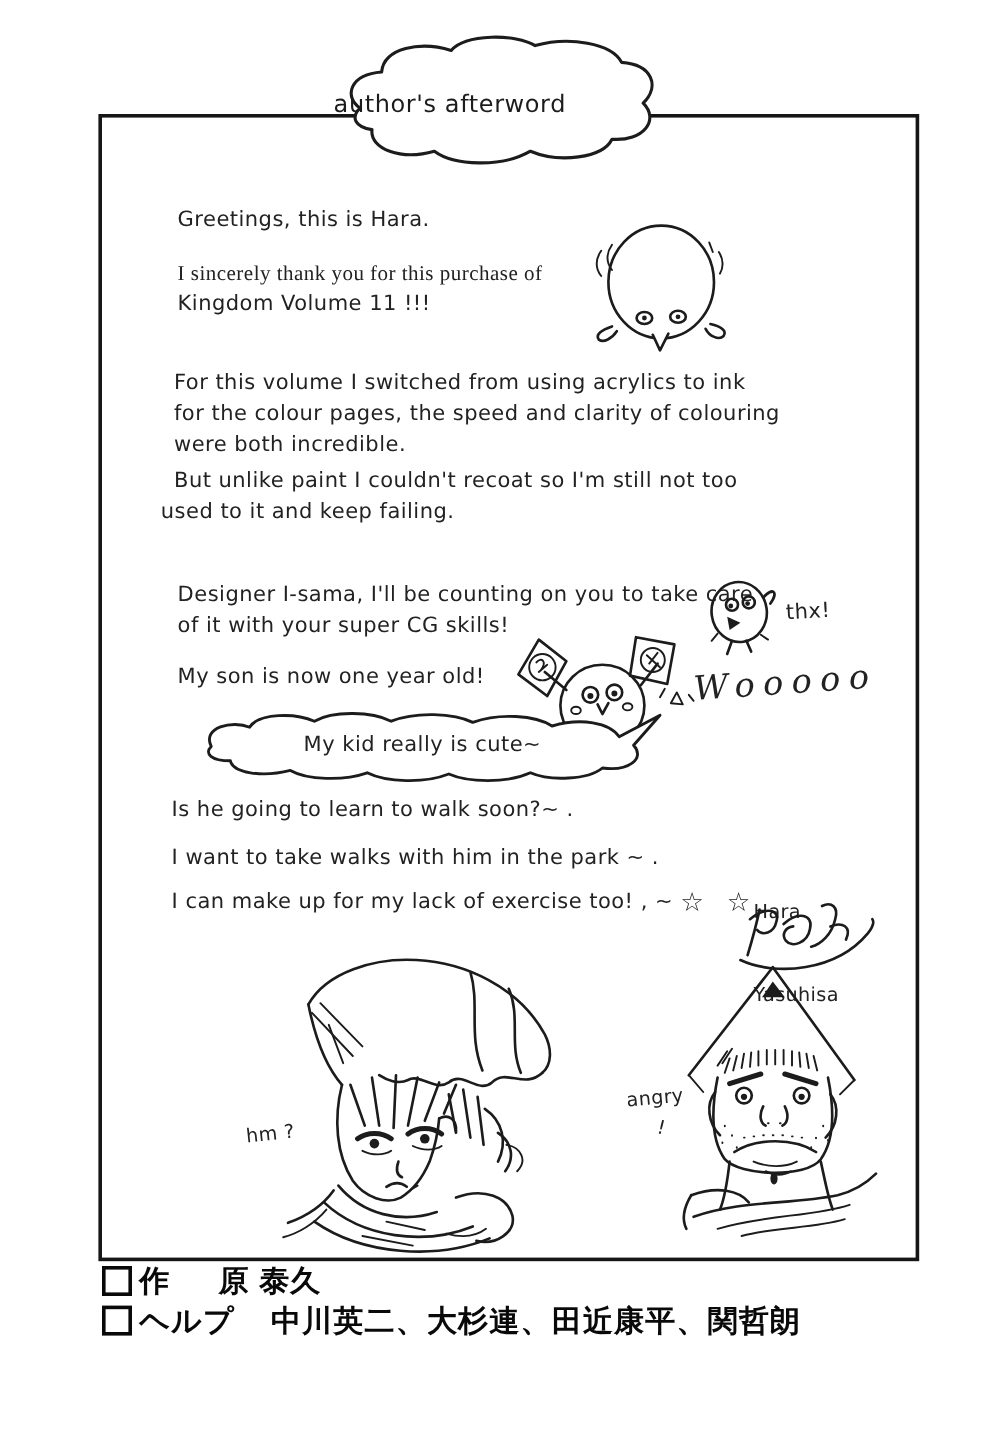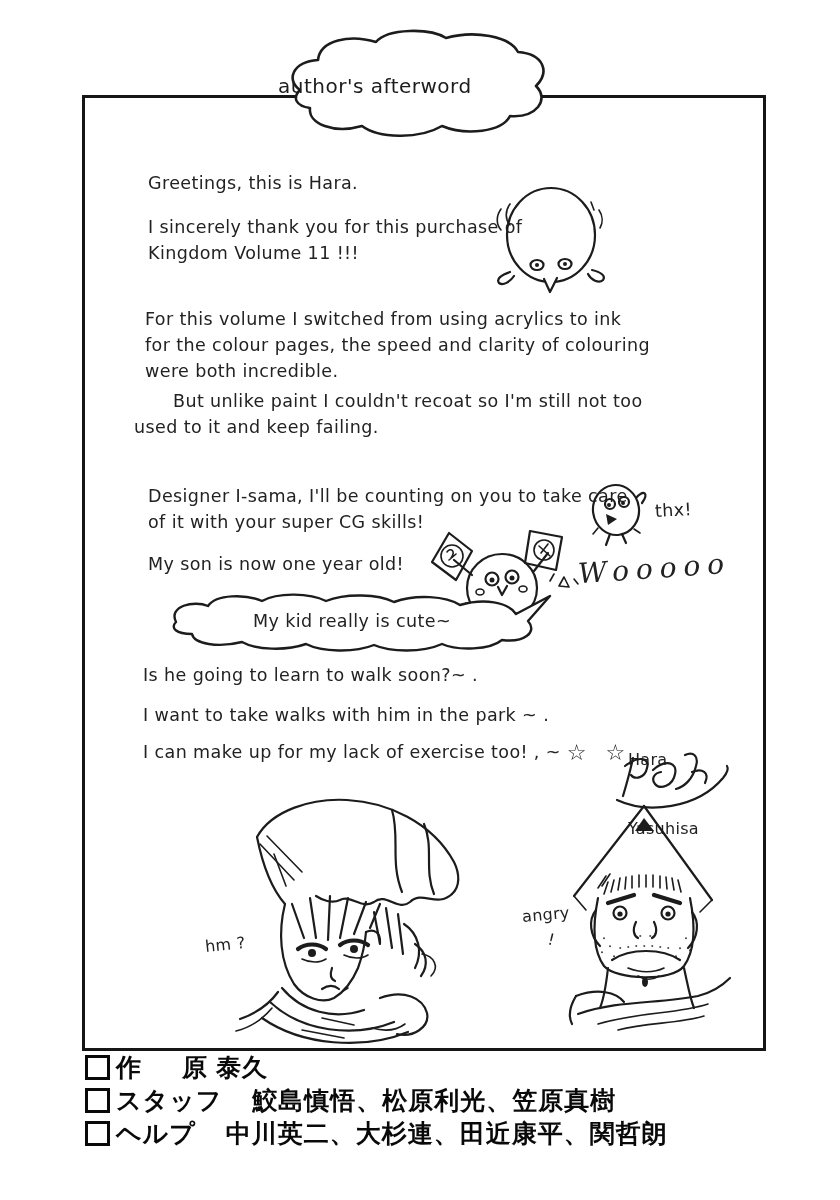--- a/index.html
+++ b/index.html
@@ -36,21 +36,21 @@
 <div class="abs frame"></div>
 
 <div class="abs" style="left:278px;top:28px;width:280px;height:112px;">
   <svg class="doodle" width="280" height="112" viewBox="0 0 280 112">
     <path class="whitefill" style="stroke-width:2.6" d="M22,62 C8,52 14,34 40,32 C42,12 72,6 98,14 C110,0 152,0 168,10 C196,2 232,8 240,24 C266,26 272,44 258,58 C272,72 258,90 232,88 C224,104 188,108 164,98 C140,112 100,110 84,98 C56,106 30,96 32,80 C18,78 14,70 22,62 Z"></path>
   </svg>
   <div class="abs title-cloud-text" style="left:0;top:46px;width:280px;text-align:left;">author's afterword</div>
 </div>
 
 <div class="abs hw" style="left:148px;top:170px;">Greetings, this is Hara.</div>
-<div class="abs hw" style="left:148px;top:214px;">I sincerely thank you for this purchase of</div>
+<div class="abs hw" style="left:148px;top:214px;font-family:Liberation Serif, serif;">I sincerely thank you for this purchase of</div>
 <div class="abs hw" style="left:148px;top:240px;">Kingdom Volume 11 !!!</div>
 
 <div class="abs" style="left:487px;top:175px;">
   <svg class="doodle" width="128" height="120" viewBox="0 0 128 120">
     <ellipse cx="64" cy="60" rx="44" ry="47"></ellipse>
     <ellipse cx="50" cy="90" rx="6.5" ry="5"></ellipse>
     <circle class="fill" cx="50" cy="90" r="2"></circle>
     <ellipse cx="78" cy="89" rx="6.5" ry="5"></ellipse>
     <circle class="fill" cx="78" cy="89" r="2"></circle>
     <path class="whitefill" d="M57,104 L63,117 L70,103"></path>
@@ -60,21 +60,21 @@
     <path class="thin" d="M23,29 C18,36 18,44 23,50"></path>
     <path class="thin" d="M112,35 C116,41 116,48 113,53"></path>
     <path class="thin" d="M104,27 L107,35"></path>
   </svg>
 </div>
 
 <div class="abs hw" style="left:145px;top:306px;">For this volume I switched from using acrylics to ink</div>
 <div class="abs hw" style="left:145px;top:332px;text-align:right;">for the colour pages, the speed and clarity of colouring</div>
 <div class="abs hw" style="left:145px;top:358px;">were both incredible.</div>
 
-<div class="abs hw" style="left:145px;top:388px;margin-left:28px;">But unlike paint I couldn't recoat so I'm still not too</div>
+<div class="abs hw" style="left:145px;top:388px;">But unlike paint I couldn't recoat so I'm still not too</div>
 <div class="abs hw" style="left:134px;top:414px;">used to it and keep failing.</div>
 
 <div class="abs hw" style="left:148px;top:483px;">Designer I-sama, I'll be counting on you to take care</div>
 <div class="abs hw" style="left:148px;top:509px;">of it with your super CG skills!</div>
 
 <div class="abs" style="left:586px;top:476px;">
   <svg class="doodle" width="68" height="74" viewBox="0 0 68 74">
     <ellipse cx="30" cy="34" rx="23" ry="25" transform="rotate(-8 30 34)"></ellipse>
     <circle cx="24" cy="28" r="5"></circle>
       <circle class="fill" cx="23" cy="29" r="2"></circle>
@@ -231,18 +231,15 @@
   </svg>
 </div>
 <div class="abs hw-sm" style="left:522px;top:905px;transform:rotate(-5deg);">angry</div>
 <div class="abs hw-sm" style="left:548px;top:930px;transform:rotate(14deg);">!</div>
 
 <div class="abs credits">
   <div class="credit-line">
     <span class="csq"></span><span>作</span><span class="cnames" style="margin-left:40px;">原 泰久</span>
   </div>
   <div class="credit-line">
-    <span class="csq"></span><span>スタッフ</span><span class="cnames">鮫島慎悟、松原利光、笠原真樹</span>
-  </div>
-  <div class="credit-line">
     <span class="csq"></span><span>ヘルプ</span><span class="cnames">中川英二、大杉連、田近康平、関哲朗</span>
   </div>
 </div>
 
 </body></html>

